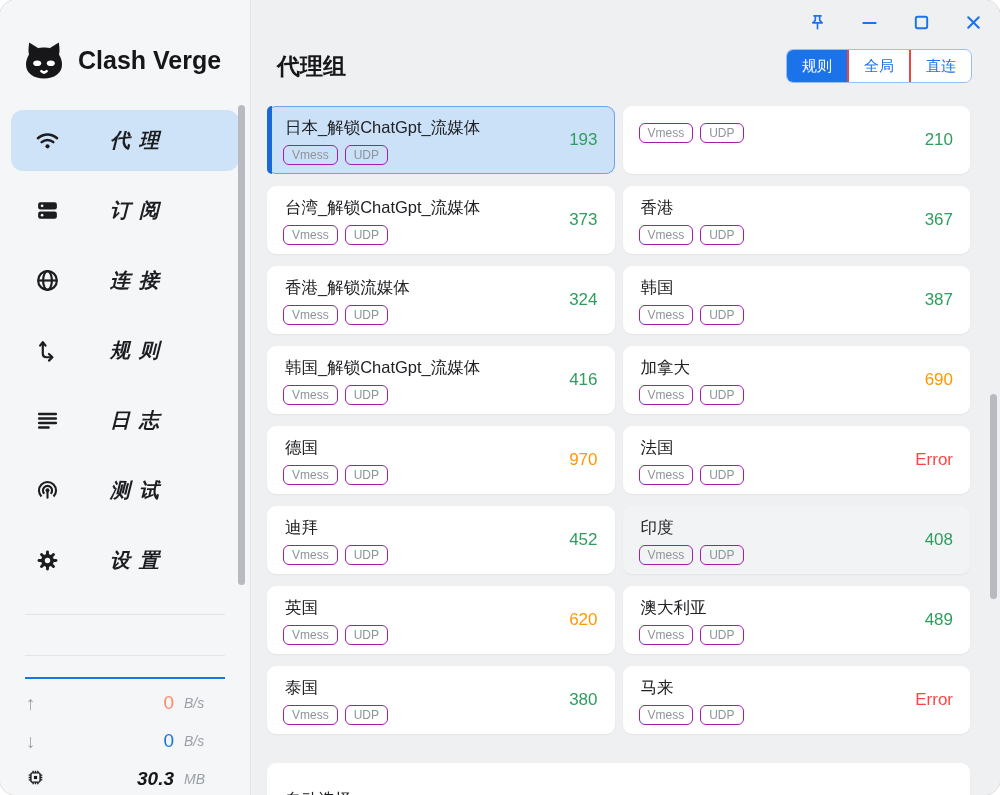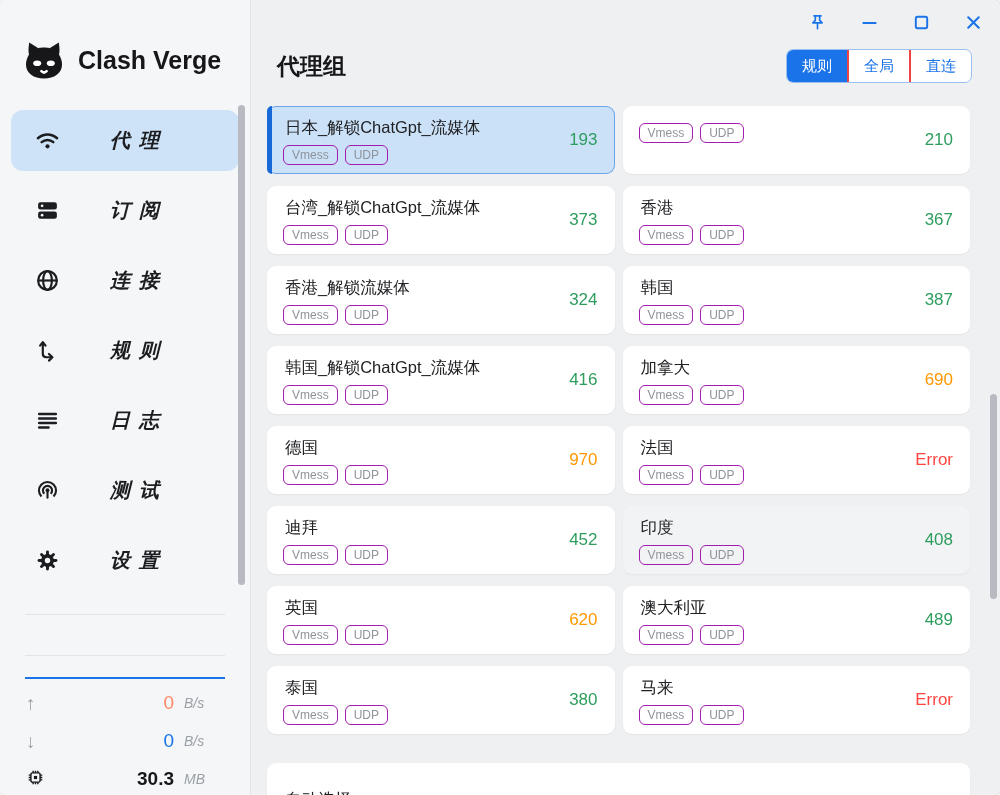--- a/index.html
+++ b/index.html
@@ -1,16 +1,16 @@
 <!DOCTYPE html>
 <html><head>
 <meta charset="utf-8">
 <style>
   html,body{margin:0;padding:0;background:#fff;}
-  .window{position:relative;width:1000px;height:795px;border-radius:5px;overflow:hidden;
+  .window{position:relative;width:1000px;height:795px;border-radius:16px;overflow:hidden;
     display:flex;font-family:"Liberation Sans",sans-serif;background:#eef0f2;outline:1px solid #dcdcdc;}
   
   .sidebar{width:250px;min-width:250px;background:#f5f6f8;border-right:1px solid #e4e5e8;
     display:flex;flex-direction:column;position:relative;}
   .brand{display:flex;align-items:center;gap:10px;padding:36px 0 0 20px;}
   .brand svg{width:48px;height:48px;}
   .brand-name{font-size:25px;font-weight:800;color:#17171a;}
   .nav{margin-top:26px;padding:0 11px;display:flex;flex-direction:column;gap:9px;}
   .nav-item{display:flex;align-items:center;height:61px;border-radius:12px;padding-left:24px;cursor:pointer;color:#1c1d20;}
   .nav-item svg{width:25px;height:25px;flex:none;}
@@ -19,21 +19,21 @@
   .sb-div1{border-top:1px solid #e3e4e6;margin:23px 25px 0;}
   .sb-div2{border-top:1px solid #e3e4e6;margin:40px 25px 0;}
   .graph-base{border-top:2px solid #1a73e8;margin:21px 25px 0;}
   .stats{padding:5px 26px 0;}
   .stat-row{display:grid;grid-template-columns:22px 1fr 40px;align-items:center;height:38px;column-gap:10px;}
   .stat-icon{color:#9aa0a6;font-size:19px;line-height:1;}
   .stat-icon svg{width:19px;height:19px;color:#17171a;}
   .stat-val{text-align:right;font-size:19px;}
   .stat-val.up{color:#ff8a65;}
   .stat-val.down{color:#1a73e8;}
-  .stat-val.mem{color:#17171a;font-weight:700;}
+  .stat-val.mem{color:#17171a;font-weight:700;font-style:italic;}
   .stat-unit{text-align:left;color:#9aa0a6;font-size:14px;font-style:italic;}
   
   .main{flex:1;position:relative;display:flex;flex-direction:column;min-width:0;}
   .main-header{height:106px;position:relative;flex:none;}
   .page-title{position:absolute;left:26px;top:51px;font-size:23px;font-weight:700;color:#17171a;}
   .win-controls{position:absolute;top:11px;right:15px;display:flex;gap:29px;align-items:center;}
   .wc{width:23px;height:23px;display:flex;align-items:center;justify-content:center;cursor:pointer;color:#1a73e8;}
   .wc svg{width:21px;height:21px;}
   .tabs{position:absolute;top:49px;right:28px;display:flex;border:1px solid #9cc0ee;border-radius:7px;overflow:hidden;background:#fff;}
   .tab{padding:6px 15px;font-size:15px;color:#1a73e8;cursor:pointer;border-left:2px solid #ef4444;line-height:20px;}

